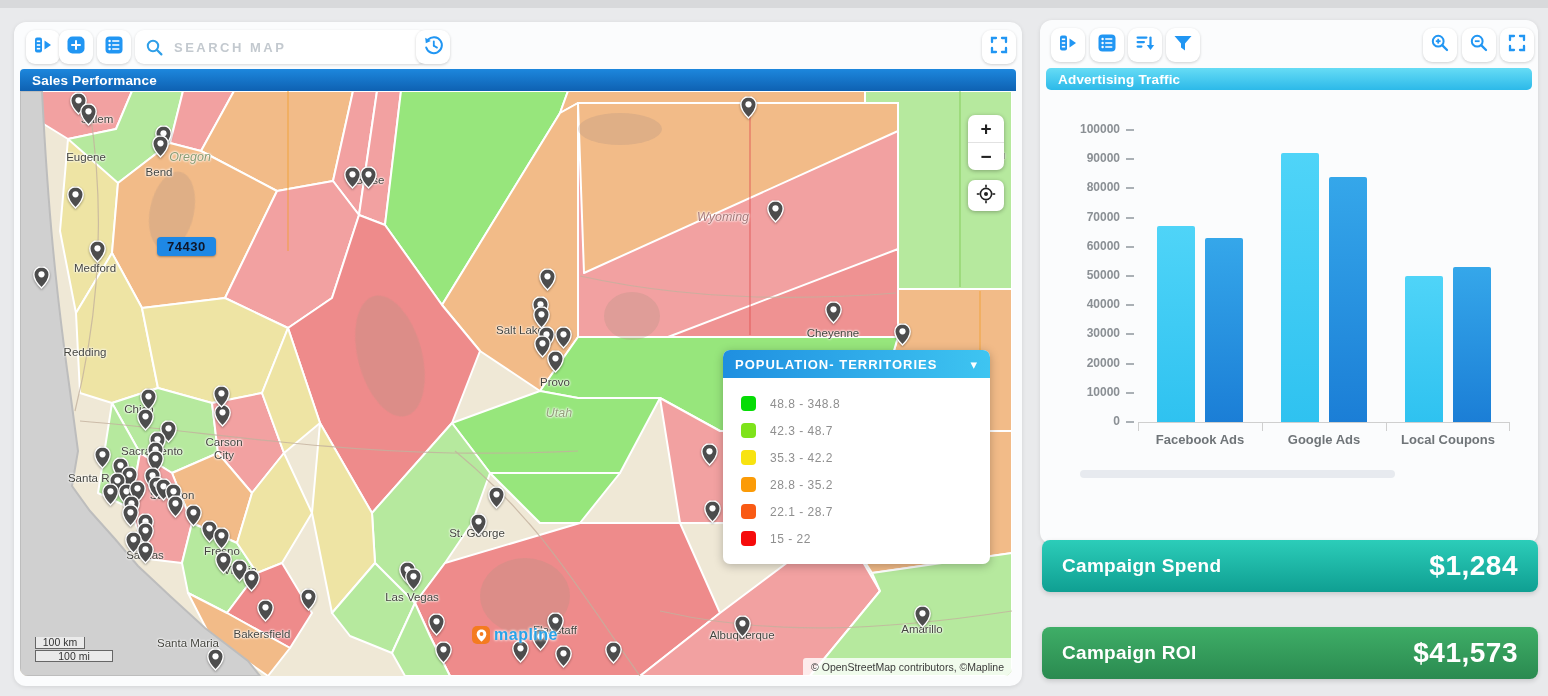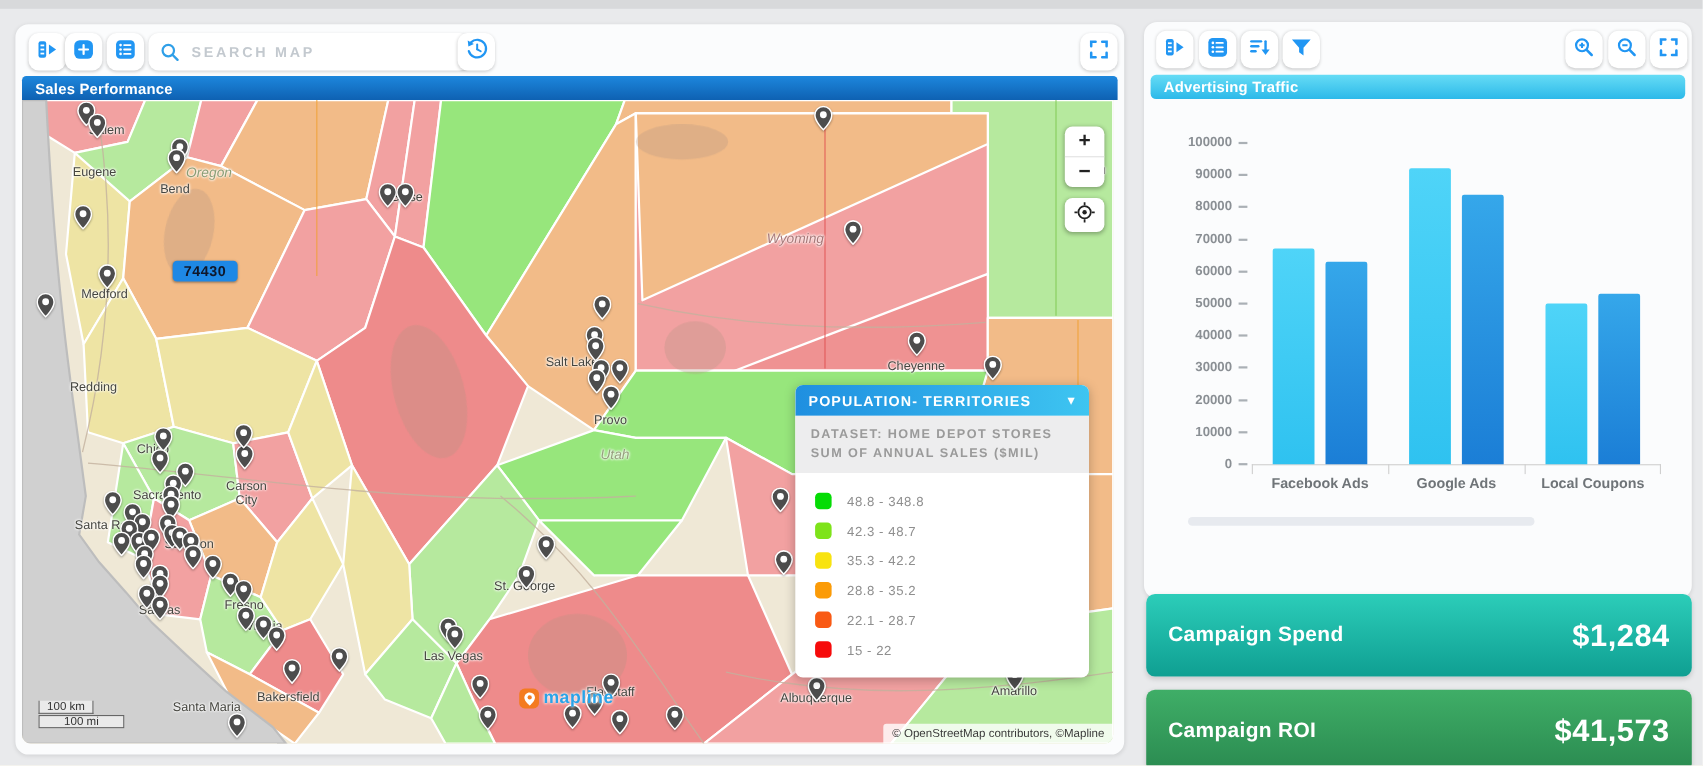--- a/index.html
+++ b/index.html
@@ -81,21 +81,21 @@
   .bar.s1{background:linear-gradient(180deg,var(--c1t),var(--c1b));}
   .bar.s2{background:linear-gradient(180deg,var(--c2t),var(--c2b));}
   .xlabel{position:absolute;top:calc(100% + 10px);left:0;width:100%;text-align:center;font-size:13px;
        font-weight:700;color:#6f7478;}
   .xsep{position:absolute;bottom:-9px;width:1px;height:9px;background:#cfcfcf;}
   .ytick{position:absolute;width:72px;text-align:right;font-size:12px;font-weight:600;color:#8a8f94;}
   .ydash{position:absolute;width:8px;height:2px;background:#aab0b5;}
   #chart-scrollbar{position:absolute;left:40px;top:450px;width:315px;height:8px;border-radius:4px;background:#e7eaef;cursor:pointer;}
 
   
-  .kpi-card{position:absolute;left:1042px;width:496px;height:75px;border-radius:8px;color:#fff;display:flex;
+  .kpi-card{position:absolute;left:1042px;width:496px;height:52px;border-radius:8px;color:#fff;display:flex;
        align-items:center;justify-content:space-between;padding:0 20px;box-sizing:border-box;
        box-shadow:0 2px 5px rgba(0,0,0,.15);}
   .kpi-label{font-size:19px;font-weight:700;letter-spacing:.3px;}
   .kpi-value{font-size:28px;font-weight:700;letter-spacing:.5px;}
   #card-spend{top:540px;}
   #card-roi{top:627px;}
 </style>
 </head>
 <body>
 
@@ -555,24 +555,20 @@
             </svg></div>
         </div>
 
       <div id="zip-badge">74430</div>
 
       <div id="legend">
         <div id="legend-header">
           <span>POPULATION- TERRITORIES</span>
           <span>▾</span>
         </div>
-        <div id="legend-sub">
-          <div>DATASET: HOME DEPOT STORES</div>
-          <div>SUM OF ANNUAL SALES ($MIL)</div>
-        </div>
         <div id="legend-items">
             <div class="legend-row">
               <span class="legend-swatch" style="background: rgb(5, 220, 5);"></span>
               <span class="legend-label">48.8 - 348.8</span>
             </div>
             <div class="legend-row">
               <span class="legend-swatch" style="background: rgb(126, 227, 26);"></span>
               <span class="legend-label">42.3 - 48.7</span>
             </div>
             <div class="legend-row">

